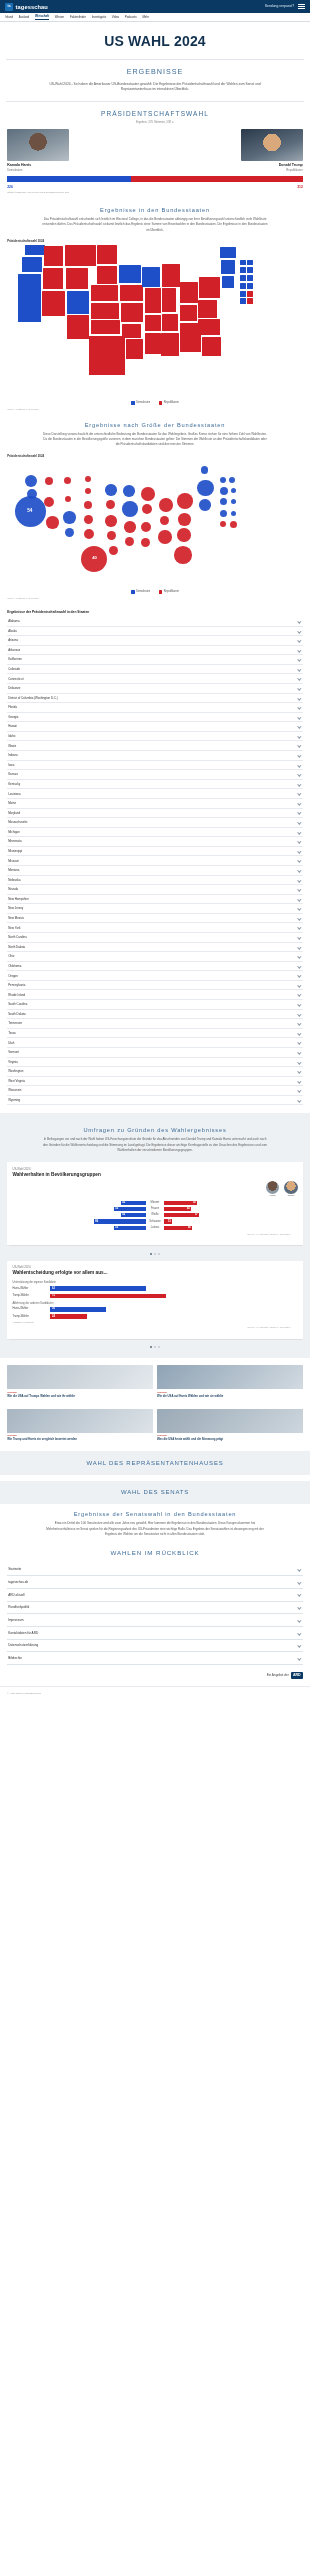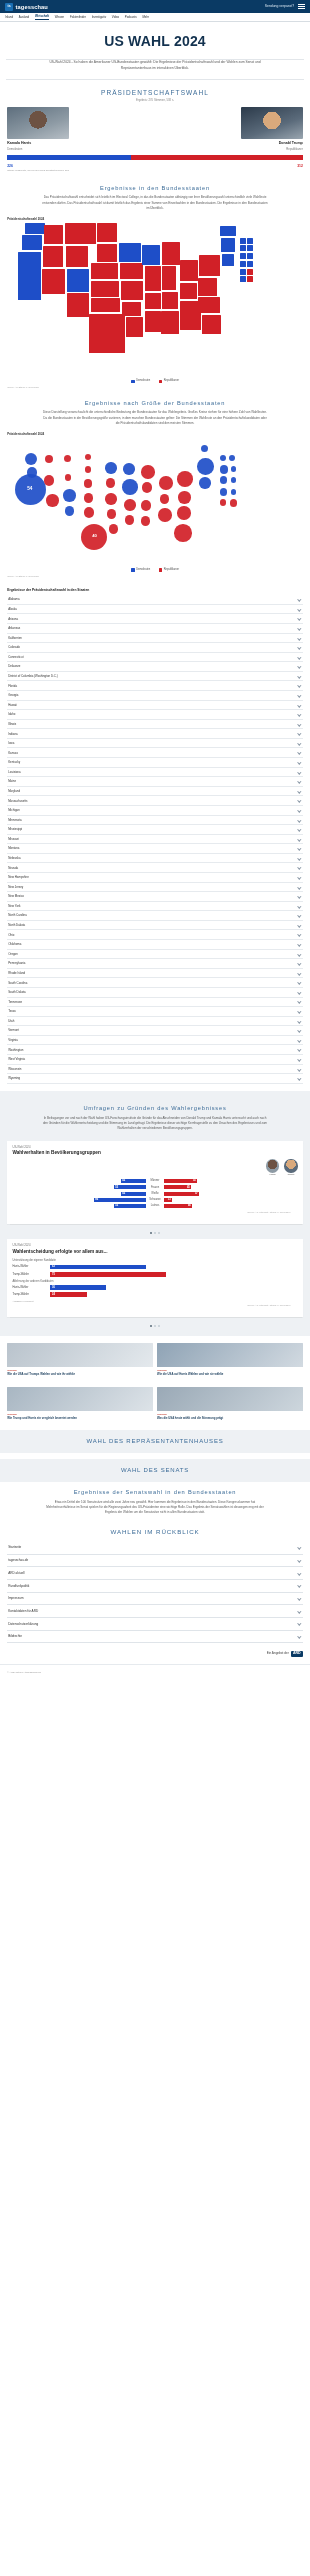--- a/index.html
+++ b/index.html
@@ -235,20 +235,21 @@
     <a>Faktenfinder</a>
     <a>Investigativ</a>
     <a>Video</a>
     <a>Podcasts</a>
     <a>Mehr</a>
   </div>
 
   <div class="page-title">US WAHL 2024</div>
   <div class="hr"></div>
 
+  <div class="section-title">ERGEBNISSE</div>
   <div class="intro">US-Wahl 2024 - So haben die Amerikaner US-Bundesstaaten gewählt: Die Ergebnisse der Präsidentschaftswahl und der Wahlen zum Senat und Repräsentantenhaus im interaktiven Überblick.</div>
   <div class="hr"></div>
 
   <div class="cand-title">PRÄSIDENTSCHAFTSWAHL</div>
   <div class="cand-sub">Ergebnis: 270 Stimmen, 538 s.</div>
 
   <div class="cands">
     <div class="cand">
       <div class="cand-photo harris"></div>
       <div class="cand-name">Kamala Harris</div>

